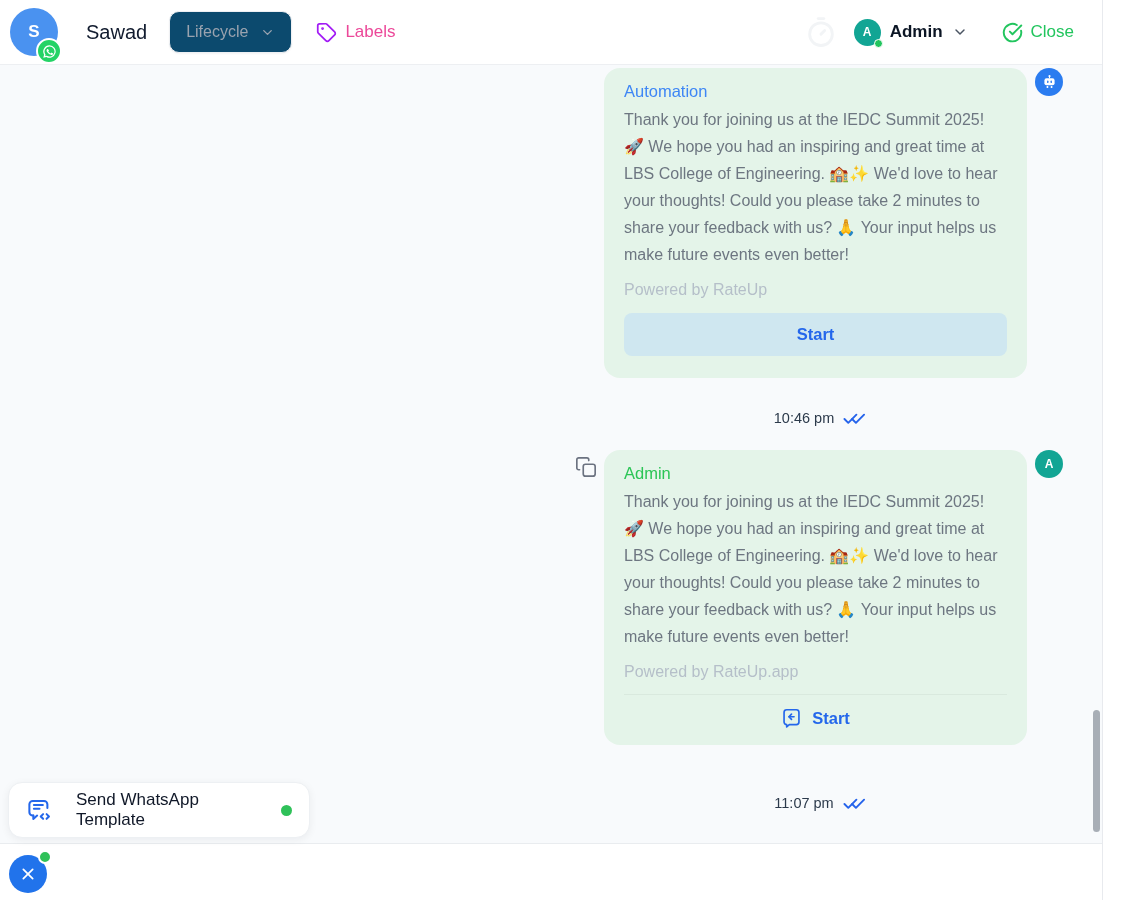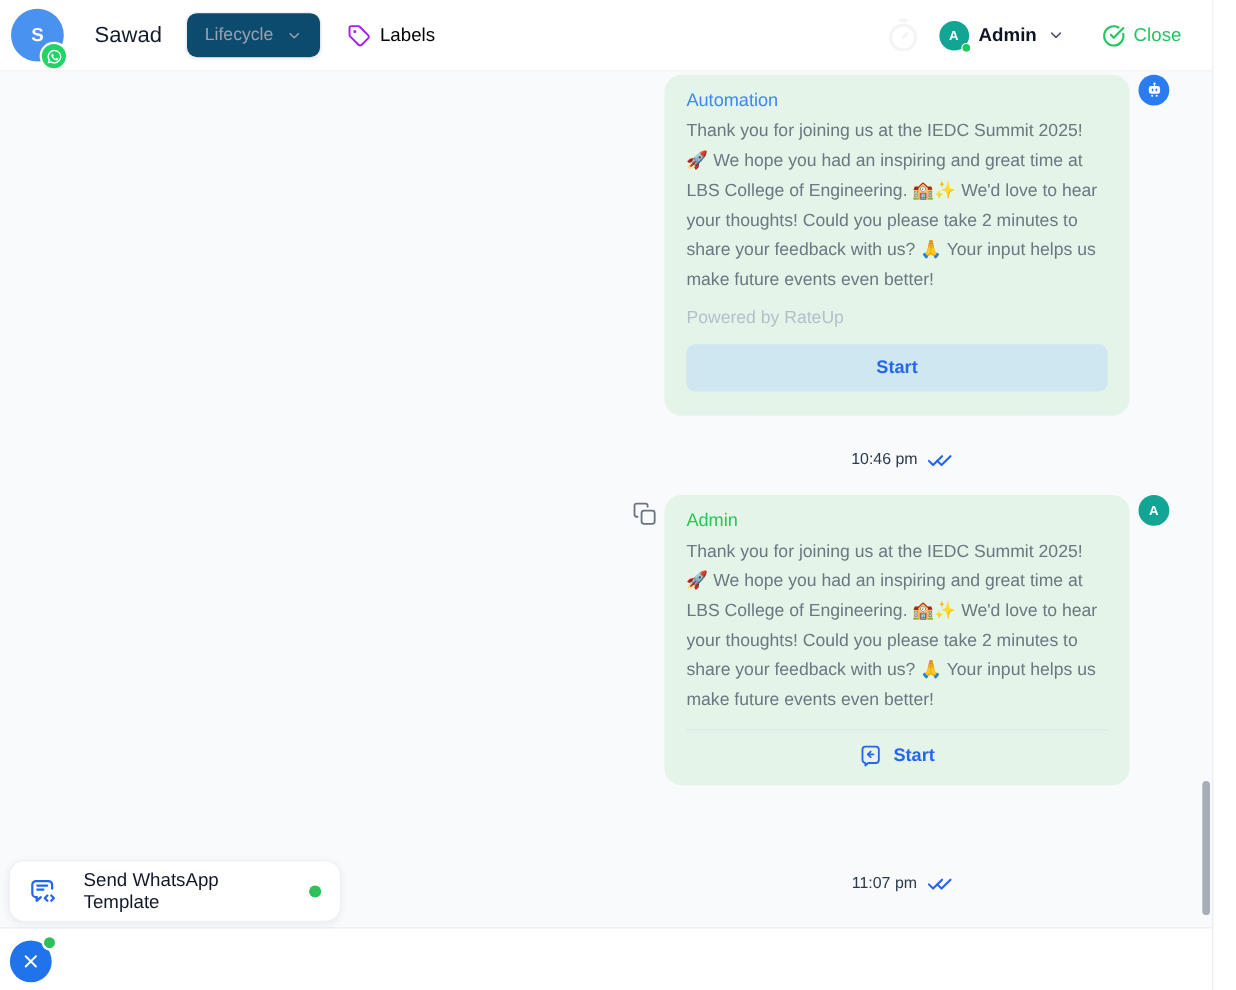--- a/index.html
+++ b/index.html
@@ -19,21 +19,21 @@
     border-bottom:1px solid #edeff2; display:flex; align-items:center; }
   .contact-avatar-wrap { position:relative; margin-left:10px; width:48px; height:48px; flex:none; }
   .contact-avatar { width:48px; height:48px; border-radius:50%; background:#4a92f0; color:#fff;
     display:flex; align-items:center; justify-content:center; font-size:17px; font-weight:600; }
   .wa-badge { position:absolute; right:-4px; bottom:-8px; width:26px; height:26px; border-radius:50%;
     background:#24d366; border:2px solid #fff; display:flex; align-items:center; justify-content:center; }
   .contact-name { margin-left:28px; font-size:20px; font-weight:500; color:#111b2e; }
   .lifecycle-btn { margin-left:22px; display:flex; align-items:center; gap:12px; padding:11px 16px;
     border:1px solid #eef0f3; border-radius:10px; background:#0c4a6e; color:#9aa3af; font-size:16px;
     box-shadow:0 1px 2px rgba(16,24,40,.05); cursor:pointer; }
-  .labels-btn { margin-left:24px; display:flex; align-items:center; gap:8px; color:#000000;
+  .labels-btn { margin-left:24px; display:flex; align-items:center; gap:8px; color:#ec4899;
     font-size:17px; font-weight:500; cursor:pointer; }
   .header-spacer { flex:1; }
   .timer-btn { color:#f2f4f6; margin-right:16px; cursor:pointer; }
   .agent-select { display:flex; align-items:center; gap:9px; margin-right:34px; cursor:pointer; }
   .agent-avatar { position:relative; width:27px; height:27px; border-radius:50%; background:#12a594;
     color:#fff; display:flex; align-items:center; justify-content:center; font-size:12px; font-weight:700; }
   .agent-dot { position:absolute; right:-2px; bottom:-2px; width:9px; height:9px; border-radius:50%;
     background:#22c55e; border:1.5px solid #fff; }
   .agent-name { font-size:17px; font-weight:700; color:#0b1524; }
   .close-btn { display:flex; align-items:center; gap:8px; color:#22c55e; font-size:17px;
@@ -186,20 +186,21 @@
   <div class="copy-btn">
     <svg width="22" height="22" viewBox="0 0 24 24" fill="none" stroke="#6b7280" stroke-width="1.8" stroke-linecap="round" stroke-linejoin="round">
       <rect x="9" y="9" width="13" height="13" rx="2.5"></rect>
       <path d="M5 15H4a2 2 0 0 1-2-2V4a2 2 0 0 1 2-2h9a2 2 0 0 1 2 2v1"></path>
     </svg>
   </div>
 
   <div class="bubble msg2">
     <div class="msg-sender admin">Admin</div>
     <div class="msg-body">Thank you for joining us at the IEDC Summit 2025! 🚀 We hope you had an inspiring and great time at LBS College of Engineering. 🏫✨ We'd love to hear your thoughts! Could you please take 2 minutes to share your feedback with us? 🙏 Your input helps us make future events even better!</div>
+    <div class="msg-note">Powered by RateUp.app</div>
     <div class="action-row">
       <span>
         <svg width="21" height="21" viewBox="0 0 24 24" fill="none" stroke="#2467eb" stroke-width="1.9" stroke-linecap="round" stroke-linejoin="round">
           <path d="M20.5 6.5v11a3 3 0 0 1-3 3H9.5l-3 2.6v-2.6h-0a3 3 0 0 1-3-3v-11a3 3 0 0 1 3-3h11a3 3 0 0 1 3 3z" transform="translate(0,-1.5)"></path>
           <path d="m12 7.6-2.9 2.9 2.9 2.9" transform="translate(0,-0.5)"></path>
           <path d="M9.1 10.5h5.8" transform="translate(0,-0.5)"></path>
         </svg>
       </span>
       <span>Start</span>
     </div>

